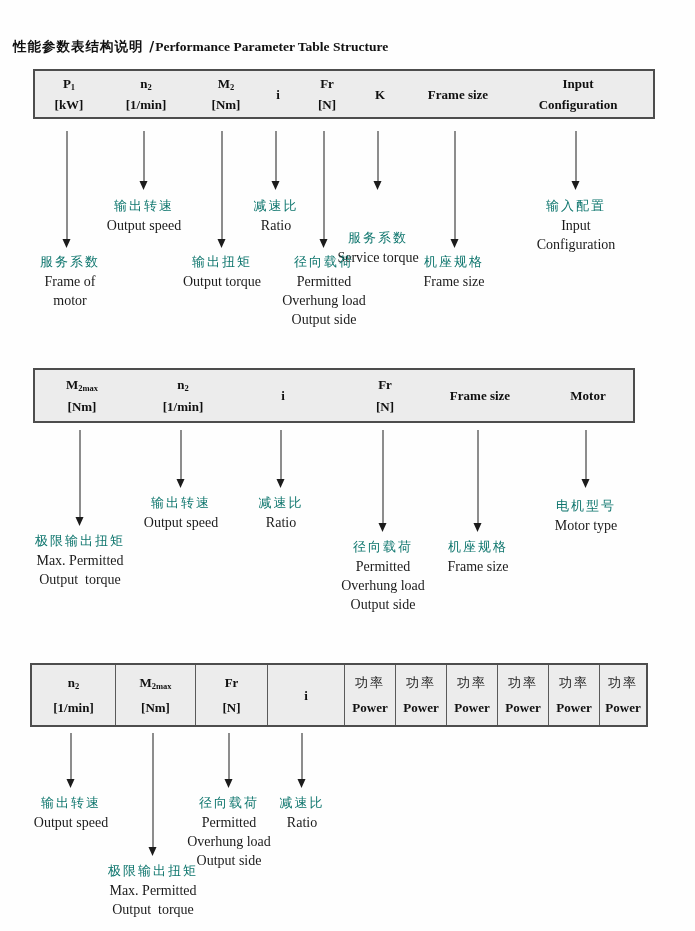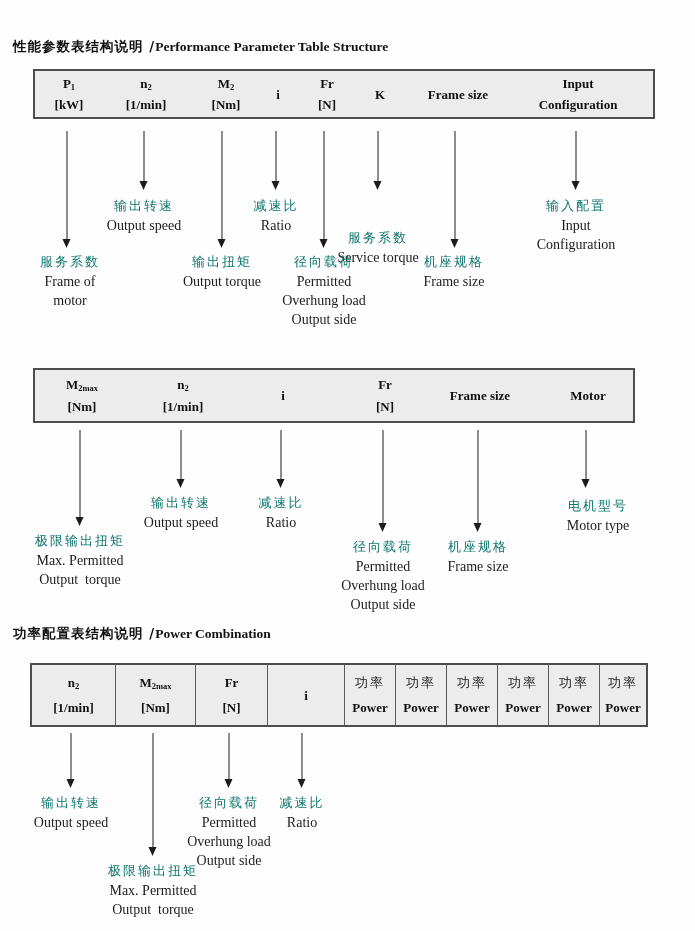--- a/index.html
+++ b/index.html
@@ -203,43 +203,40 @@
     </div>
 
   <div class="callout" style="left:181px;top:493px;">
     <div class="zh">输出转速</div>
       <div class="en">Output speed</div>
     </div>
   <div class="callout" style="left:281px;top:493px;">
     <div class="zh">减速比</div>
       <div class="en">Ratio</div>
     </div>
-  <div class="callout" style="left:586px;top:496px;margin-left:12px;">
+  <div class="callout" style="left:586px;top:496px;">
     <div class="zh">电机型号</div>
       <div class="en">Motor type</div>
     </div>
   <div class="callout" style="left:80px;top:531px;">
     <div class="zh">极限输出扭矩</div>
       <div class="en">Max. Permitted</div>
       <div class="en">Output  torque</div>
     </div>
   <div class="callout" style="left:383px;top:537px;">
     <div class="zh">径向载荷</div>
       <div class="en">Permitted</div>
       <div class="en">Overhung load</div>
       <div class="en">Output side</div>
     </div>
   <div class="callout" style="left:478px;top:537px;">
     <div class="zh">机座规格</div>
       <div class="en">Frame size</div>
     </div>
 
-  <div class="abs heading" style="left:13px;top:624px;">
-    <span class="hzh">功率配置表结构说明 /</span><span class="hen">Power Combination</span>
-  </div>
 
   <div class="t3" style="left:30px;top:663px;width:618px;height:64px;">
     <div class="c3" style="width:83px;">
       <span class="hl"><span>n</span><sub>2</sub></span>
       <span class="hl">[1/min]</span>
       </div>
     <div class="c3" style="width:80px;">
       <span class="hl"><span>M</span><sub>2max</sub></span>
       <span class="hl">[Nm]</span>
       </div>

